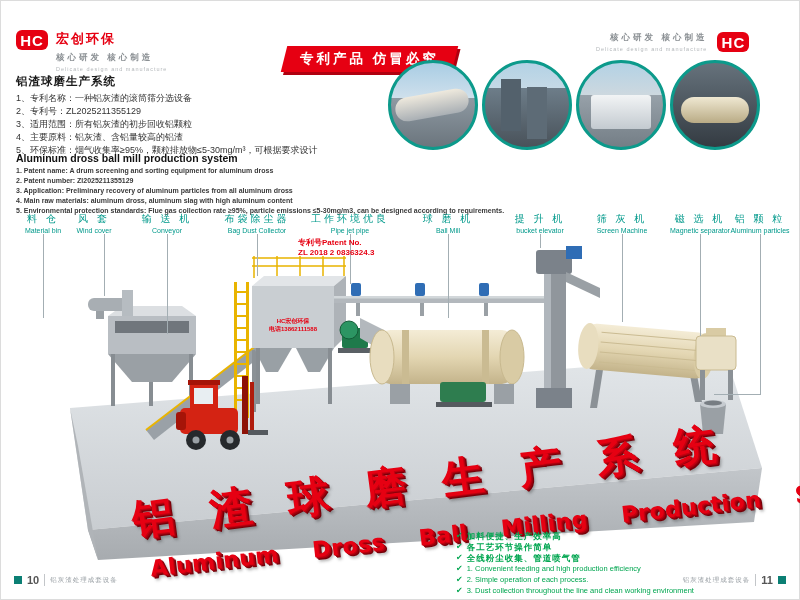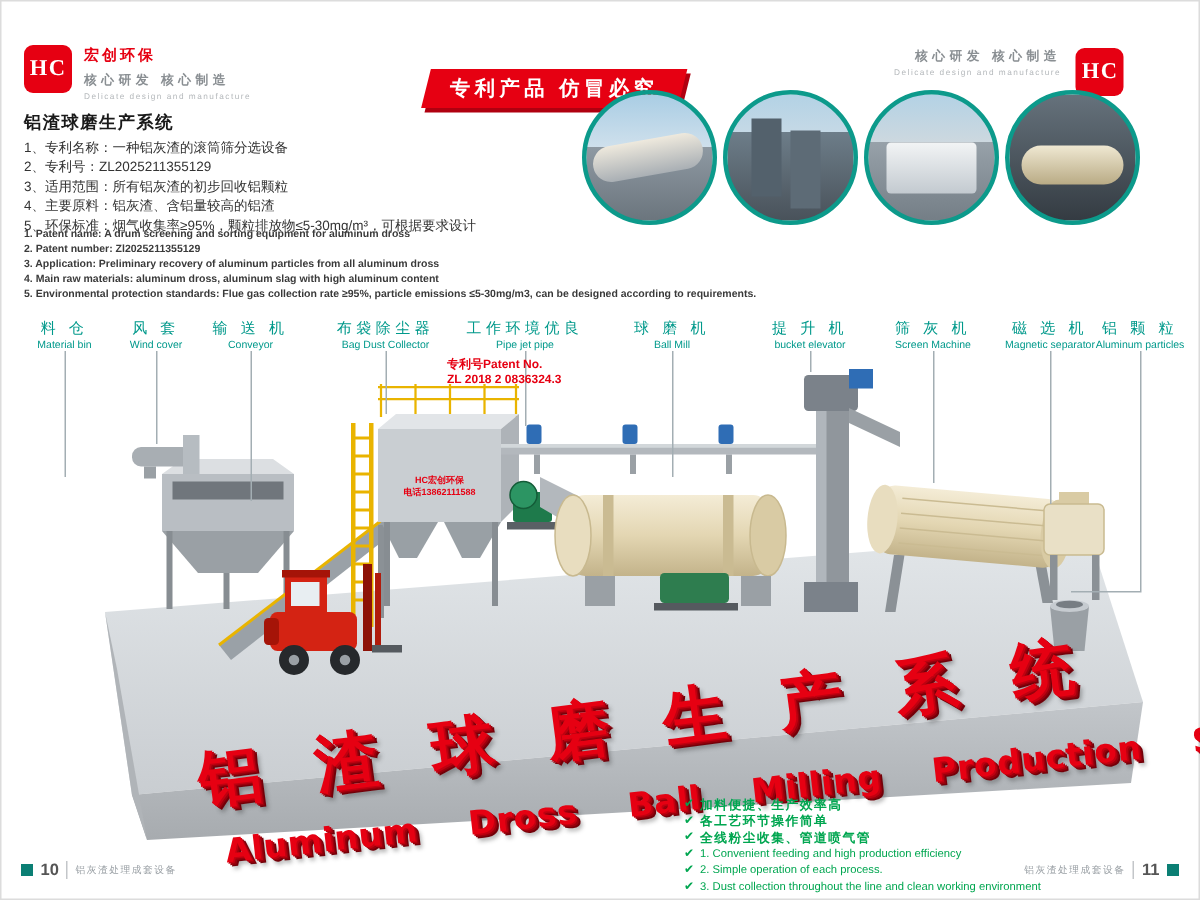--- a/index.html
+++ b/index.html
@@ -3,24 +3,24 @@
 <meta charset="utf-8">
 <style>
   html,body{margin:0;padding:0;}
   body{
     width:800px;height:600px;position:relative;overflow:hidden;
     background:#ffffff;font-family:"Liberation Sans","DejaVu Sans",sans-serif;
     box-shadow:inset 0 0 0 1px #dcdcdc;
   }
   .abs{position:absolute;}
   
-  .logo-box{width:32px;height:32px;background:#e60012;border-radius:6px;color:#fff;
+  .logo-box{width:32px;height:20px;background:#e60012;border-radius:6px;color:#fff;
     font-weight:bold;font-size:15px;display:flex;align-items:center;justify-content:center;
-    font-family:Liberation Serif, serif;letter-spacing:1px;}
-  .brand-cn{color:#e60012;font-weight:bold;font-size:10px;letter-spacing:2px;}
+    font-family:Liberation Sans, sans-serif;letter-spacing:1px;}
+  .brand-cn{color:#e60012;font-weight:bold;font-size:13px;letter-spacing:2px;}
   .tagline-cn{color:#8a8f93;font-size:8.5px;font-weight:bold;letter-spacing:3px;white-space:nowrap;}
   .tagline-en{color:#b4b8bb;font-size:5.5px;letter-spacing:1px;margin-top:2px;white-space:nowrap;}
   .banner-wrap{left:284px;top:46px;}
   .banner{background:#e60012;transform:skewX(-14deg);padding:4px 16px;box-shadow:3px 3px 0 #b00010;}
   .banner span{display:block;transform:skewX(14deg);color:#fff;font-weight:bold;font-size:13.5px;letter-spacing:3px;white-space:nowrap;}
   
   .intro{left:16px;color:#333;}
   .intro-cn{top:74px;}
   .intro-cn .t{font-size:11.5px;font-weight:bold;color:#1a1a1a;margin-bottom:3px;letter-spacing:1px;}
   .intro-cn .ln{font-size:9px;line-height:13px;white-space:nowrap;}
@@ -99,20 +99,21 @@
 <div class="abs intro intro-cn">
   <div class="t">铝渣球磨生产系统</div>
   <div class="ln">1、专利名称：一种铝灰渣的滚筒筛分选设备</div>
   <div class="ln">2、专利号：ZL2025211355129</div>
   <div class="ln">3、适用范围：所有铝灰渣的初步回收铝颗粒</div>
   <div class="ln">4、主要原料：铝灰渣、含铝量较高的铝渣</div>
   <div class="ln">5、环保标准：烟气收集率≥95%，颗粒排放物≤5-30mg/m³，可根据要求设计</div>
 </div>
 
 <div class="abs intro intro-en">
+  <div class="t">Aluminum dross ball mill production system</div>
   <div class="ln">1. Patent name: A drum screening and sorting equipment for aluminum dross</div>
   <div class="ln">2. Patent number: Zl2025211355129</div>
   <div class="ln">3. Application: Preliminary recovery of aluminum particles from all aluminum dross</div>
   <div class="ln">4. Main raw materials: aluminum dross, aluminum slag with high aluminum content</div>
   <div class="ln">5. Environmental protection standards: Flue gas collection rate ≥95%, particle emissions ≤5-30mg/m3, can be designed according to requirements.</div>
 </div>
 
 <div class="abs photos">
   <div class="photo photo1">
       <div class="shape"></div>
@@ -125,21 +126,21 @@
     </div>
   <div class="photo photo4">
       <div class="shape"></div>
     </div>
 </div>
 
 <div class="lbl" style="left:0px">
     <span class="cn">料 仓</span>
     <span class="en">Material bin</span>
   </div>
-<div class="lbl" style="left:61px">
+<div class="lbl" style="left:51px">
     <span class="cn">风 套</span>
     <span class="en">Wind cover</span>
   </div>
 <div class="lbl" style="left:124px">
     <span class="cn">输 送 机</span>
     <span class="en">Conveyor</span>
   </div>
 <div class="lbl" style="left:214px">
     <span class="cn">布袋除尘器</span>
     <span class="en">Bag Dust Collector</span>

